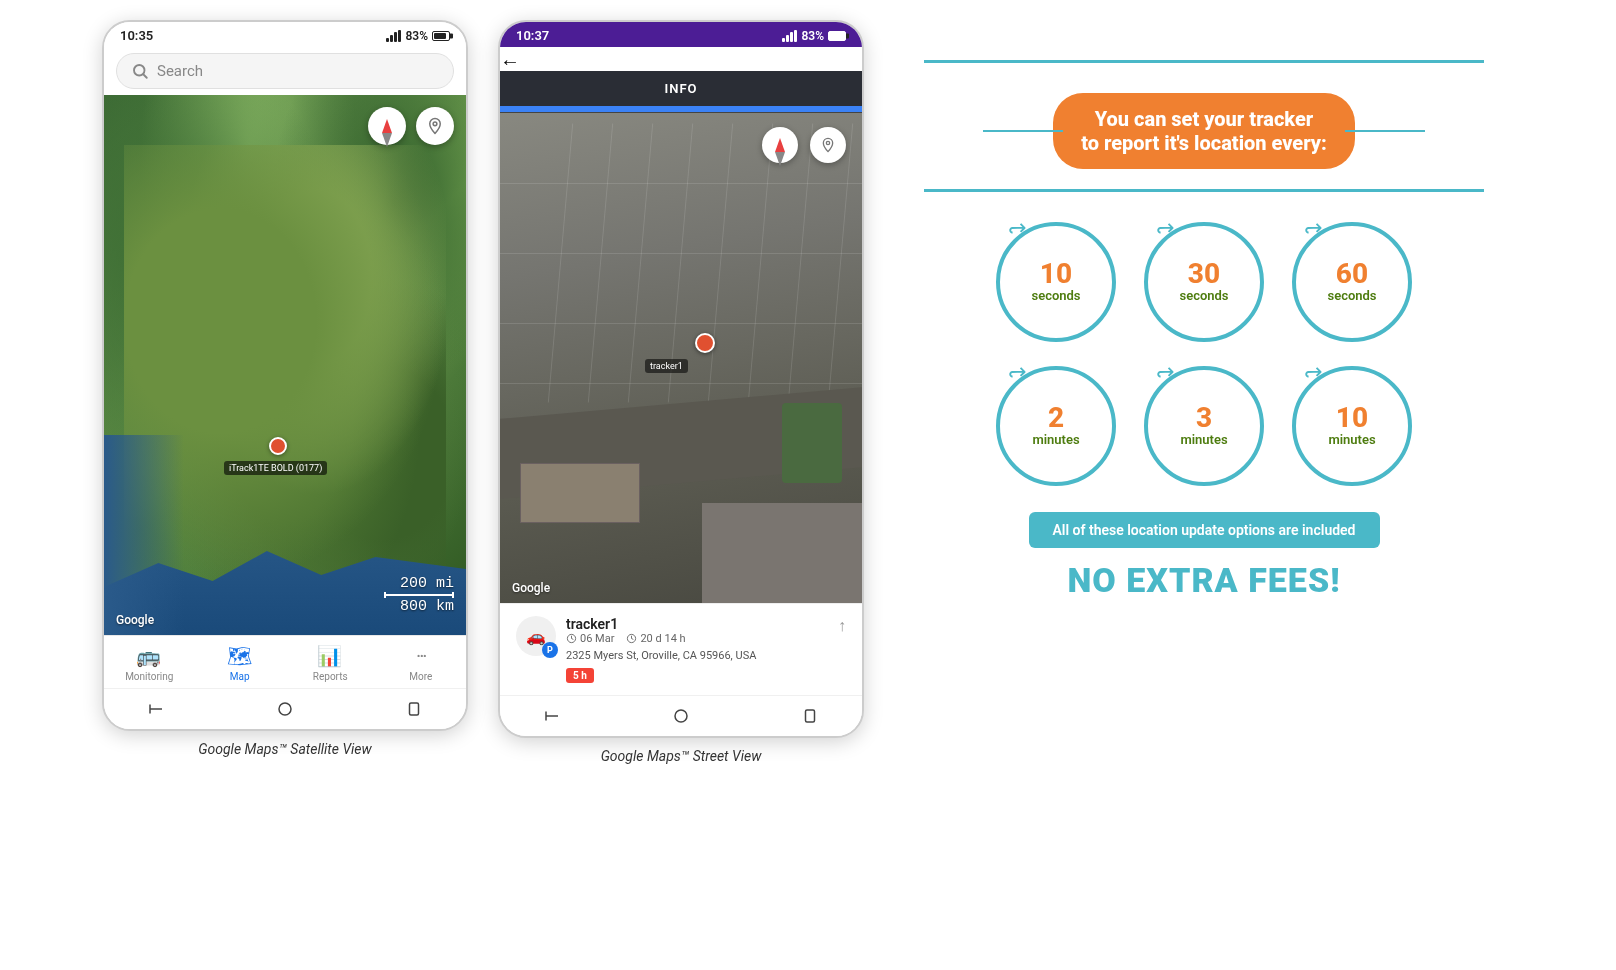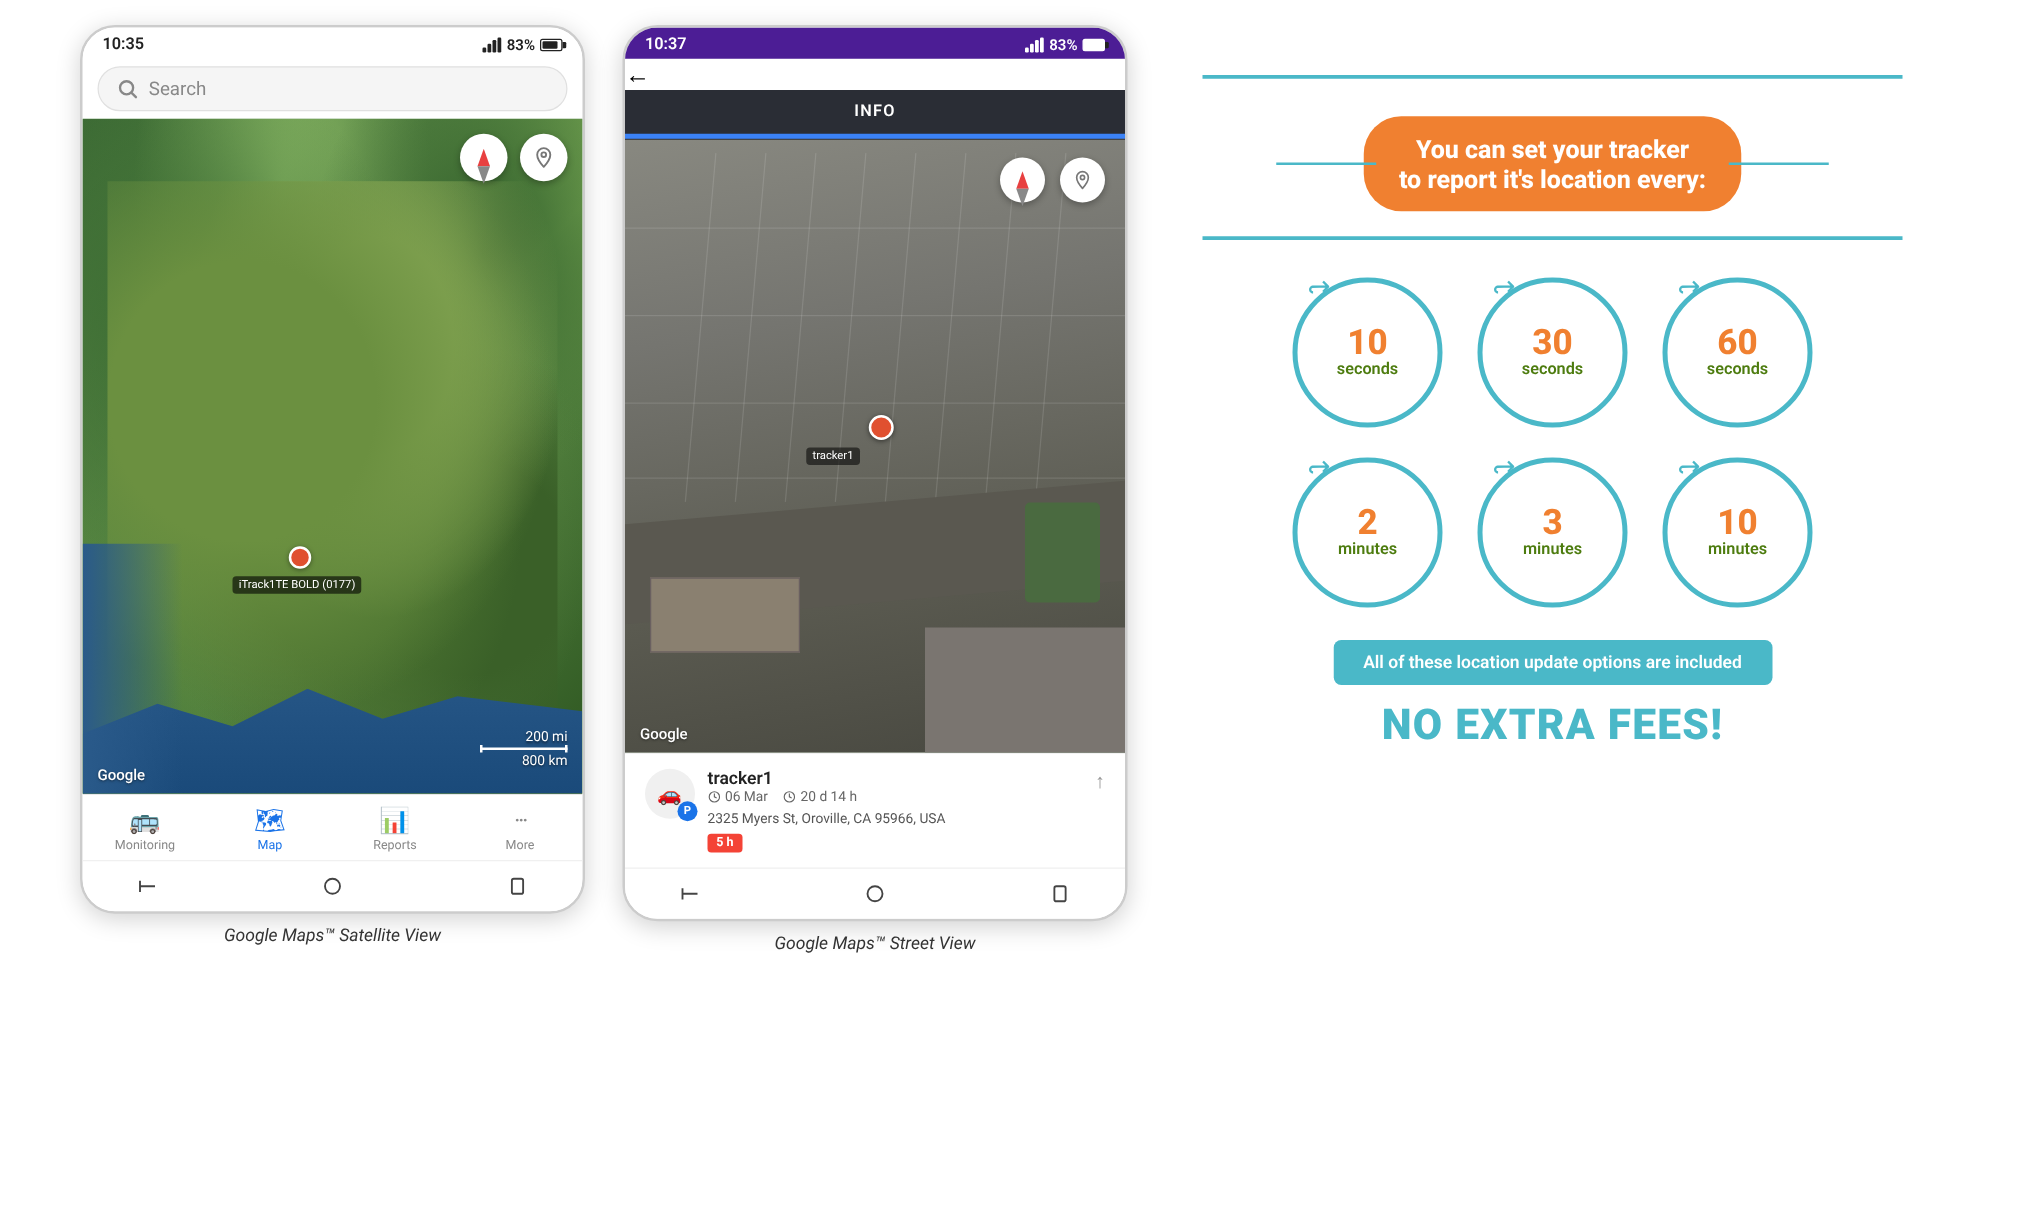--- a/index.html
+++ b/index.html
@@ -10,21 +10,21 @@
       min-height: 970px;
       display: flex;
       align-items: flex-start;
       justify-content: center;
       padding: 20px;
       gap: 30px;
     }
 
     
     .phone-mockup {
-      width: 404px;
+      width: 366px;
       background: #fff;
       border-radius: 28px;
       border: 2px solid #ccc;
       overflow: hidden;
       box-shadow: 0 4px 20px rgba(0,0,0,0.18);
       display: flex;
       flex-direction: column;
     }
 
     .phone-status-bar {
@@ -241,23 +241,24 @@
       content: '';
       position: absolute;
       width: 2px;
       height: 6px;
       background: #fff;
       top: -2px;
     }
     .scale-line::before { left: 0; }
     .scale-line::after { right: 0; }
     .scale-text {
-      font-size: 11px;
+      font-size: 15px;
       color: #fff;
       text-shadow: 0 1px 2px rgba(0,0,0,0.6);
+      font-family: Liberation Mono, monospace;
     }
 
     
     .bottom-nav {
       background: #fff;
       display: flex;
       border-top: 1px solid #e8e8e8;
     }
     .nav-item {
       flex: 1;
@@ -309,21 +310,21 @@
       text-align: center;
       padding: 10px;
       font-size: 13px;
       font-weight: 600;
       color: #aaa;
       cursor: pointer;
       letter-spacing: 1px;
     }
     .tab-item.active {
       color: #fff;
-      border-bottom: 4px solid #3b82f6;
+      border-bottom: 6px solid #3b82f6;
     }
 
     .satellite-map2 {
       height: 490px;
       position: relative;
       background:
         radial-gradient(ellipse at 50% 50%, #7a8a70 0%, #5a6a50 40%, #3a4a30 100%);
       overflow: hidden;
     }
     

